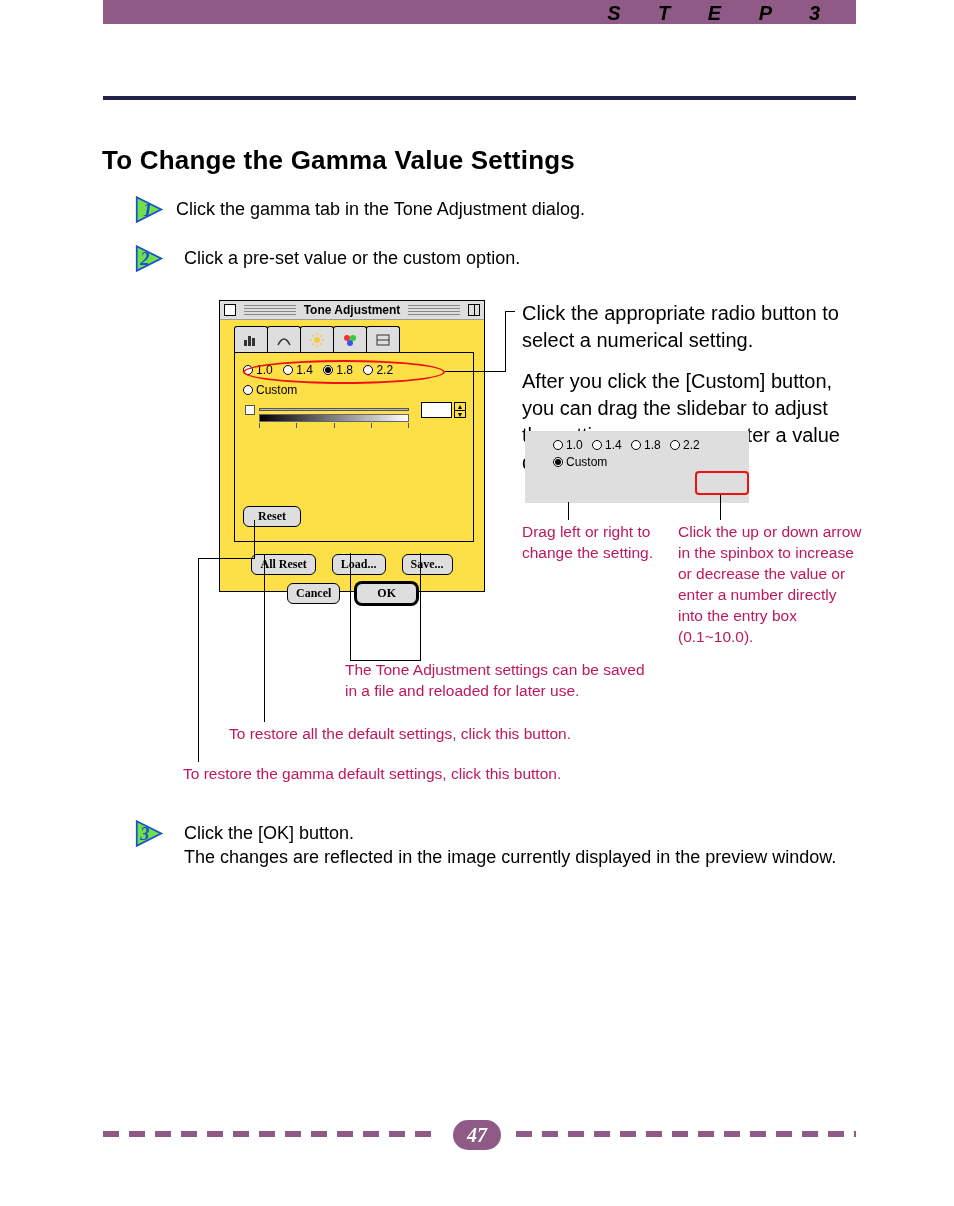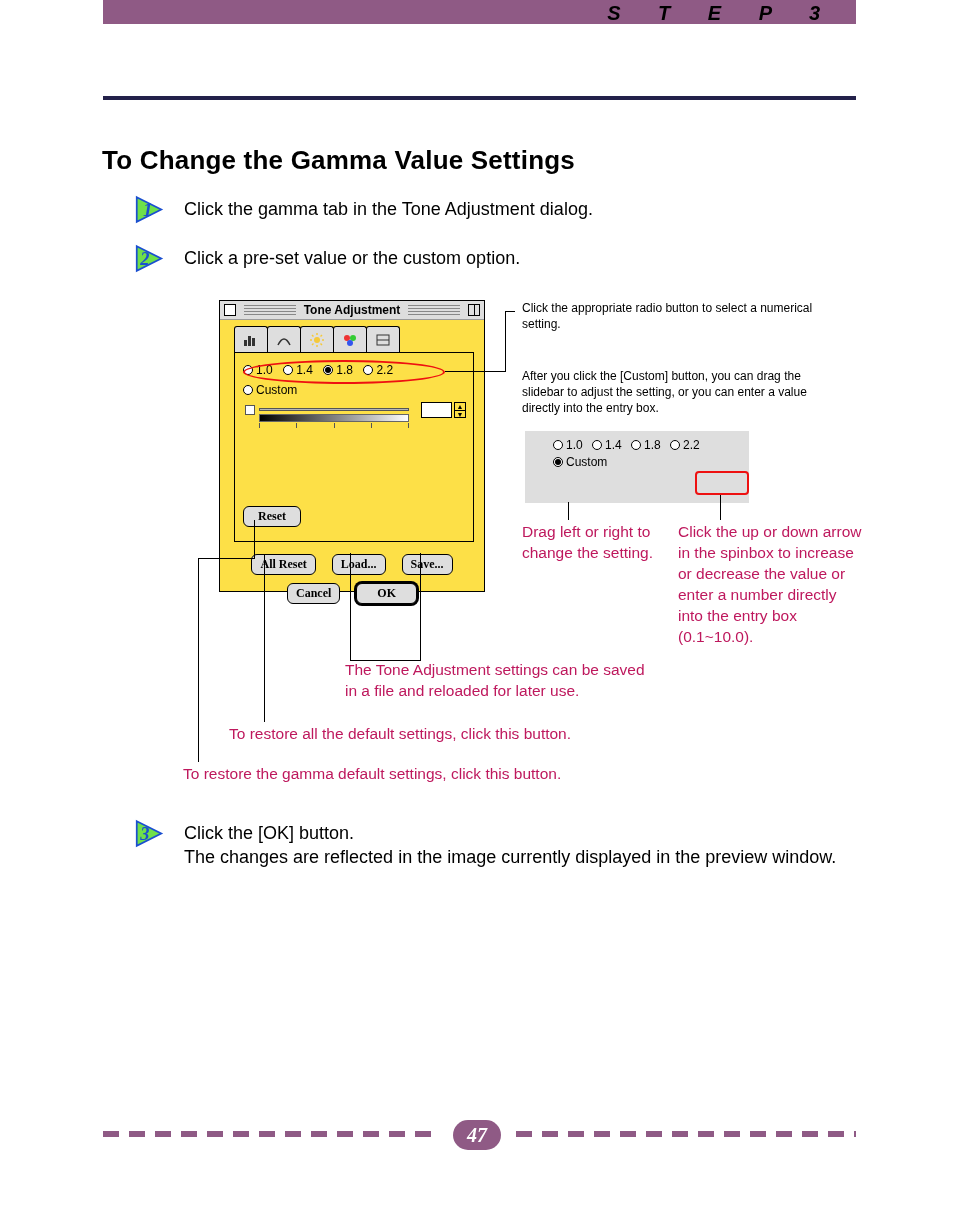--- a/index.html
+++ b/index.html
@@ -10,21 +10,21 @@
   .topbar-text { position:absolute; right:20px; top:2px; color:#000; font-weight:900; font-style:italic; font-size:20px; letter-spacing:16px; font-family:Liberation Sans, sans-serif;}
   .under-rule { position:absolute; left:103px; top:96px; width:753px; height:0; border-top:4px solid #23214a; }
 
   .heading { position:absolute; left:102px; top:145px; font-size:26px; font-weight:800; font-family:"Arial Black",Arial,sans-serif; letter-spacing:0.2px; }
 
   .step-icon { position:absolute; width:35px; height:35px; }
   .step-icon svg { width:35px; height:35px; }
 
   .step-text { position:absolute; font-size:18px; color:#000; font-family:"Helvetica Neue",Arial,sans-serif; line-height:1.3; }
 
-  .callout { position:absolute; font-size:12px; color:#000; line-height:1.35; }
+  .callout { position:absolute; font-size:20px; color:#000; line-height:1.35; }
   .small-callout { position:absolute; font-size:15.5px; color:#be185d; line-height:1.35; }
 
   
   .dialog1 { position:absolute; left:219px; top:300px; width:266px; height:292px; background:#fde047; border:1px solid #000; }
   .d1-title { height:19px; background:#dedede; border-bottom:1px solid #9b9b9b; display:flex; align-items:center; }
   .d1-title .hlines { flex:1; height:10px; margin:0 4px; background:
     repeating-linear-gradient(to bottom,#888 0 1px,transparent 1px 3px); }
   .d1-title .sq { width:12px; height:12px; border:1px solid #000; margin:0 4px; background:#fff;}
   .d1-title .ttl { font-size:12px; font-weight:bold; padding:0 4px; white-space:nowrap; }
   .d1-title .rsq { width:12px; height:12px; border:1px solid #000; margin:0 4px; display:flex; }
@@ -81,21 +81,21 @@
 <div class="under-rule"></div>
 
 <h2 class="heading">To Change the Gamma Value Settings</h2>
 
 <div class="step-icon" style="left:135px; top:192px;">
 <svg viewBox="0 0 40 40">
       <polygon points="2,6 30,20 2,34" fill="#6fe04a" stroke="#1a4fd0" stroke-width="2"></polygon>
       <text x="9" y="27" font-size="22" font-style="italic" font-weight="bold" fill="#1a4fd0" font-family="Georgia">1</text>
     </svg>
 </div>
-<div class="step-text" style="left:184px; top:198px;">Click the gamma tab in the Tone Adjustment dialog.</div>
+<div class="step-text" style="left:176px; top:198px;">Click the gamma tab in the Tone Adjustment dialog.</div>
 
 <div class="step-icon" style="left:135px; top:241px;">
 <svg viewBox="0 0 40 40">
       <polygon points="2,6 30,20 2,34" fill="#6fe04a" stroke="#1a4fd0" stroke-width="2"></polygon>
       <text x="6" y="27" font-size="21" font-style="italic" font-weight="bold" fill="#1a4fd0" font-family="Georgia">2</text>
     </svg>
 </div>
 <div class="step-text" style="left:184px; top:247px;">Click a pre-set value or the custom option.</div>
 
 <div class="dialog1">

